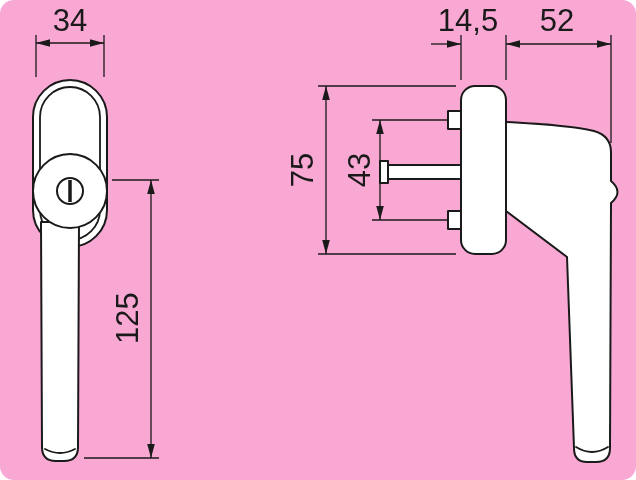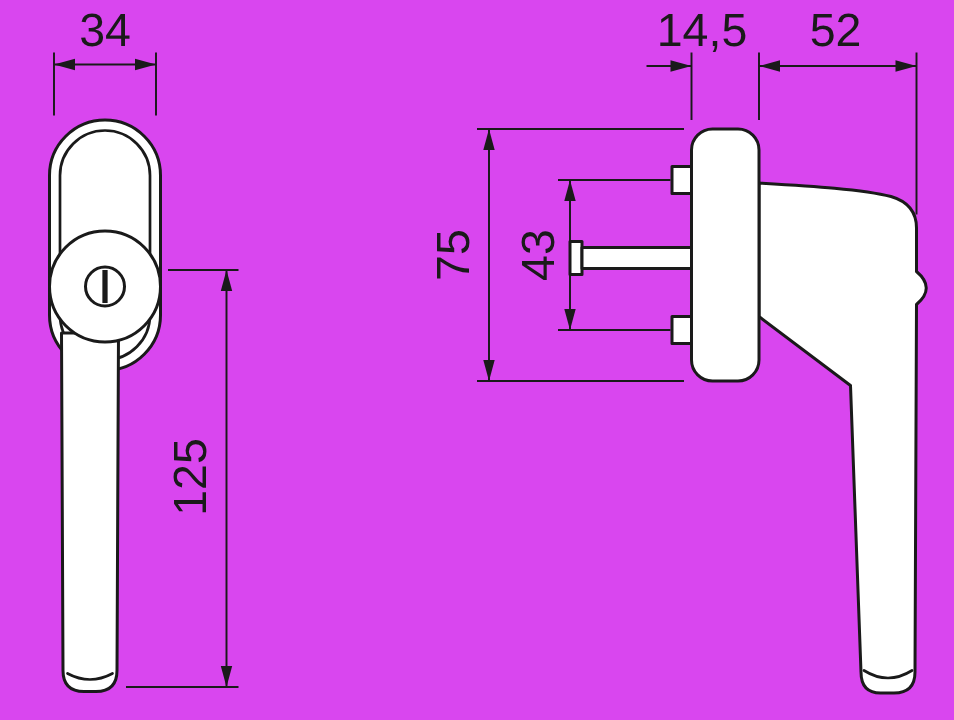--- a/index.html
+++ b/index.html
@@ -1,21 +1,22 @@
 <!DOCTYPE html>
 <html><head>
 <meta charset="utf-8">
 <style>
   html, body { margin: 0; padding: 0; background: #ffffff; }
   .canvas {
     position: relative;
     width: 636px;
     height: 480px;
-    background: #d946ef;
+    background: #f9a8d4;
     overflow: hidden;
+    border-radius: 14px;
   }
   svg { display: block; }
   .outline { fill: #ffffff; stroke: #1a1a1a; stroke-width: 2; stroke-linejoin: round; }
   .detail  { fill: none; stroke: #1a1a1a; stroke-width: 1.8; stroke-linecap: round; }
   .slot    { fill: none; stroke: #1a1a1a; stroke-width: 3.5; stroke-linecap: butt; }
   .dim     { fill: none; stroke: #1a1a1a; stroke-width: 1.3; }
   .arrow   { fill: #1a1a1a; stroke: none; }
   .dim-label {
     fill: #1a1a1a;
     font-family: "Liberation Sans", sans-serif;

